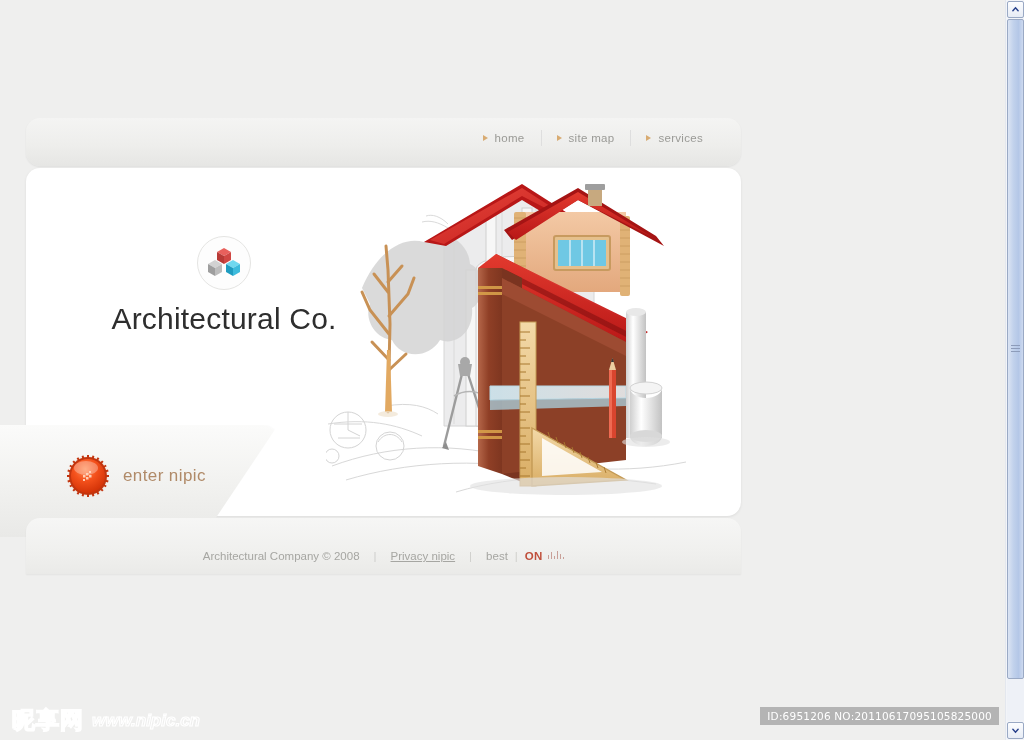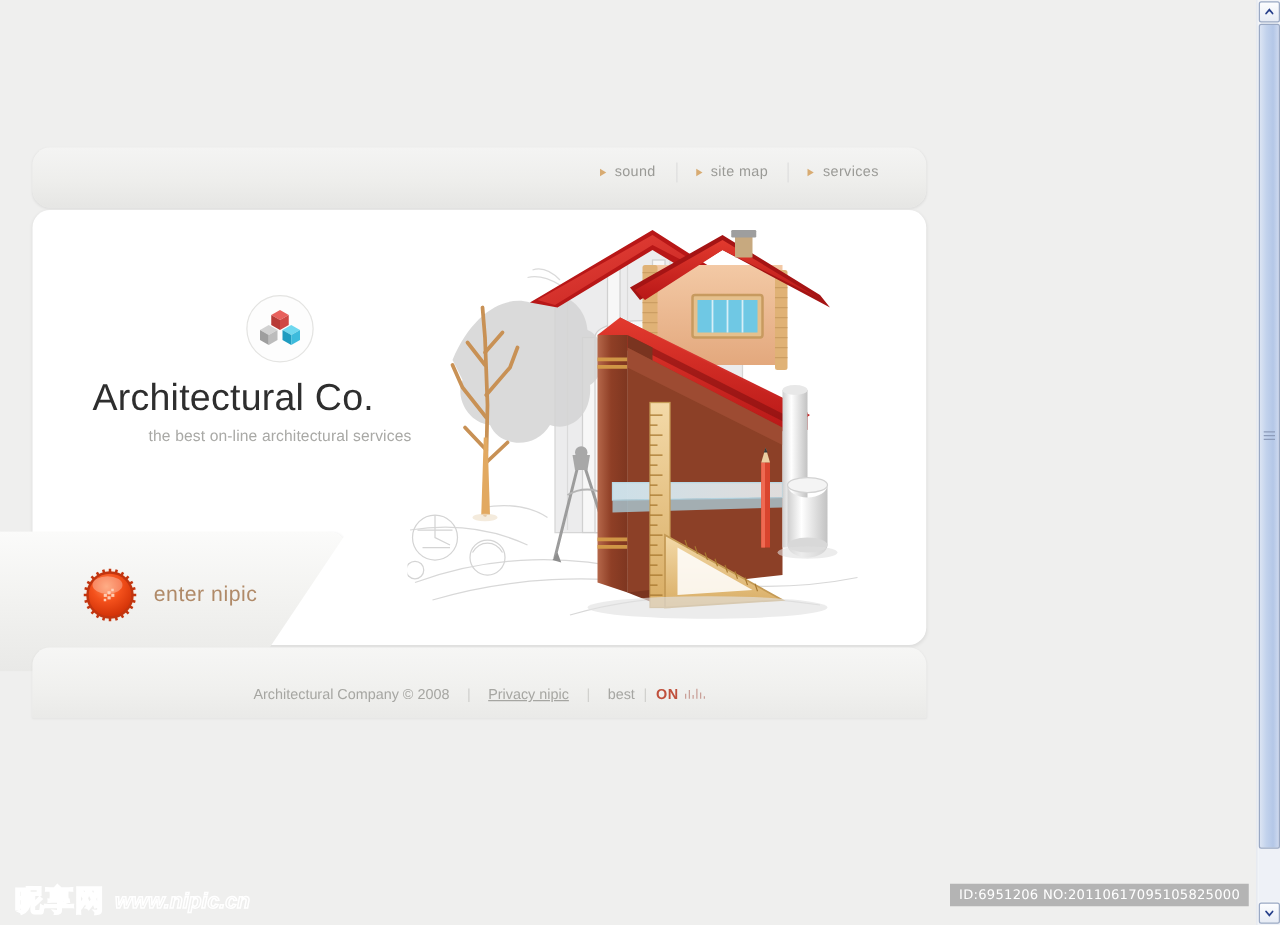--- a/index.html
+++ b/index.html
@@ -118,20 +118,21 @@
     border: 1px solid #e4e4e2;
     background: #fdfdfd;
     margin: 0 auto 12px auto;
     position: relative;
   }
   #company-name {
     font-size: 30px;
     color: #2e2e2e;
     letter-spacing: 0.2px;
     font-weight: 400;
+    text-align: center;
     margin: 0;
     line-height: 1.1;
   }
   #tagline {
     font-size: 12.5px;
     color: #a9a9a6;
     text-align: center;
     margin: 7px 0 0 0;
     letter-spacing: 0.1px;
   }
@@ -344,21 +345,21 @@
 
 <div id="top-window-edge"></div>
 
 <div id="viewport">
 
   <div id="nav-bar">
     <div id="nav-list">
 
       <div class="nav-item">
         <span class="nav-arrow"></span>
-        <span class="nav-label">sound</span>
+        <span class="nav-label">home</span>
       </div>
 
       <div class="nav-item">
         <span class="nav-arrow"></span>
         <span class="nav-label">site map</span>
       </div>
 
       <div class="nav-item">
         <span class="nav-arrow"></span>
         <span class="nav-label">services</span>
@@ -386,21 +387,20 @@
           </g>
 
           <g>
             <polygon points="35,23 42,27 35,31 28,27" fill="#6fd8ef"></polygon>
             <polygon points="28,27 35,31 35,39 28,35" fill="#1f9cc0"></polygon>
             <polygon points="35,31 42,27 42,35 35,39" fill="#3dbbdc"></polygon>
           </g>
         </svg>
       </div>
       <h1 id="company-name">Architectural Co.</h1>
-      <p id="tagline">the best on-line architectural services</p>
     </div>
 
     <div id="illustration">
       <svg width="410" height="340" viewBox="0 0 410 340">
         <defs>
           <linearGradient id="roofG" x1="0" y1="0" x2="0" y2="1">
             <stop offset="0" stop-color="#e23a2e"></stop>
             <stop offset="1" stop-color="#b81717"></stop>
           </linearGradient>
           <linearGradient id="roofG2" x1="0" y1="0" x2="1" y2="1">

